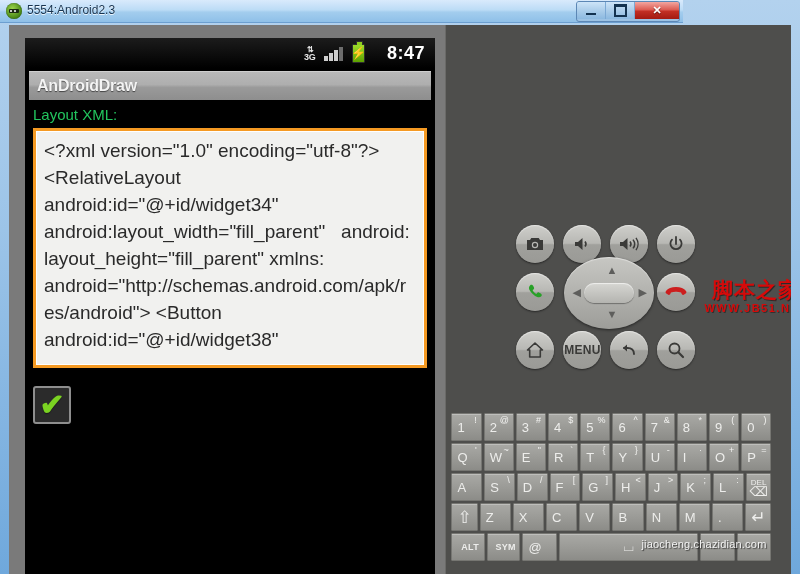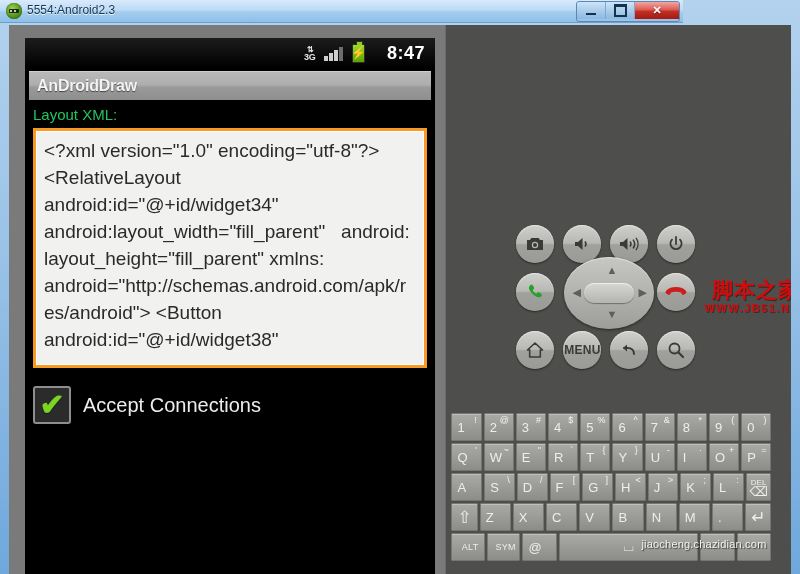--- a/index.html
+++ b/index.html
@@ -344,21 +344,21 @@
     padding-left: 5px;
     box-sizing: border-box;
     box-shadow: inset 0 1px 0 rgba(255,255,255,.25);
   }
   .key .sup {
     position: absolute;
     right: 4px; top: 1px;
     font-size: 9px;
     color: #f2f2f0;
   }
-  .key.small { font-size: 9px; font-weight: normal; justify-content: center; padding-left: 4px; letter-spacing: .3px; }
+  .key.small { font-size: 9px; font-weight: bold; justify-content: center; padding-left: 4px; letter-spacing: .3px; }
   .key.center { justify-content: center; padding-left: 0; }
   .key.del { flex-direction: column; justify-content: center; align-items: center; padding-left: 0; font-size: 8px; line-height: 9px; }
   .key.space { flex: 5; justify-content: center; padding-left: 0; }
   .key.blank { }
 
   
   #wm-jb {
     position: absolute;
     left: 258px; top: 253px;
     text-align: center;
@@ -464,21 +464,20 @@
 
         <div id="xml-box">
           <div id="xml-text">&lt;?xml version="1.0" encoding="utf-8"?&gt; &lt;RelativeLayout    android:id="@+id/widget34" android:layout_width="fill_parent"   android: layout_height="fill_parent" xmlns: android="http://schemas.android.com/apk/res/android"&gt; &lt;Button android:id="@+id/widget38"</div>
         </div>
 
 
         <div id="accept-row">
           <div id="accept-checkbox">
             <span class="tick">✔</span>
           </div>
-          <span id="accept-label">Accept Connections</span>
         </div>
 
       </div>
     </div>
 
     <div id="skin-right">
 
       <div id="hw-area">
         <div class="hw-btn" id="btn-camera">
           <svg width="20" height="16" viewBox="0 0 20 16">

